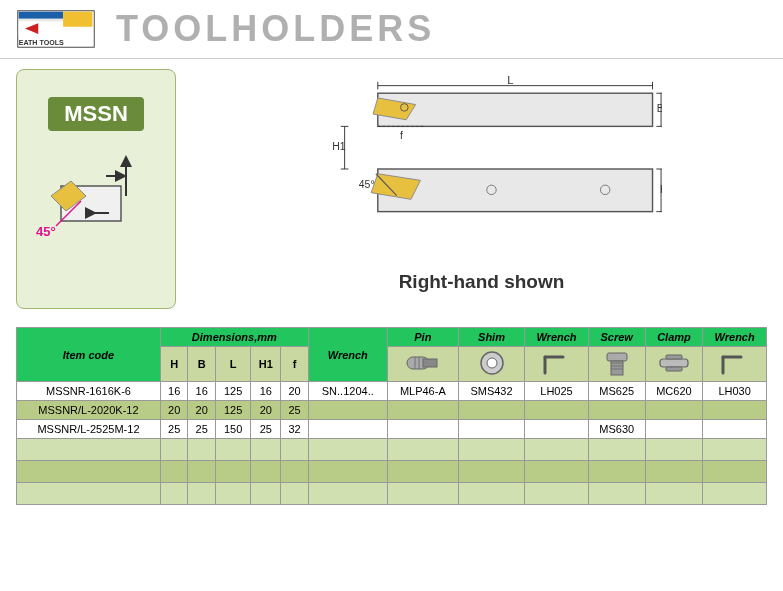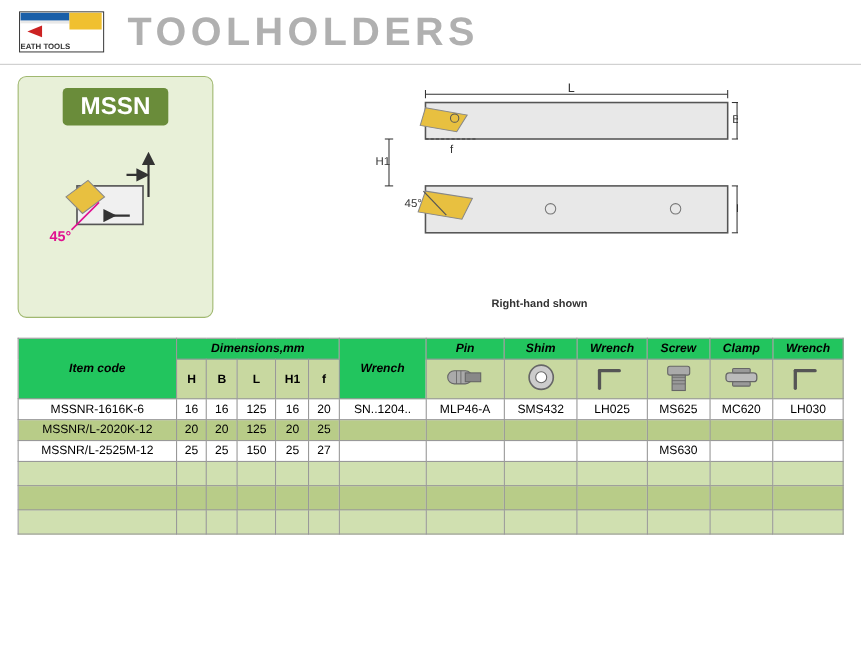--- a/index.html
+++ b/index.html
@@ -41,22 +41,22 @@
       display: flex;
       padding: 10px 16px;
       gap: 20px;
     }
 
     
     .mssn-panel {
       background: #e8f0d8;
       border: 1px solid #a0b870;
       border-radius: 8px;
-      padding: 10px;
-      width: 178px;
+      padding: 27px;
+      width: 160px;
       min-height: 220px;
       display: flex;
       flex-direction: column;
       align-items: center;
     }
     .mssn-title {
       background: #6a8c3a;
       color: #fff;
       font-size: 22px;
       font-weight: bold;
@@ -74,21 +74,21 @@
       flex: 1;
       display: flex;
       flex-direction: column;
       align-items: center;
     }
     .drawing-svg {
       width: 360px;
       height: 200px;
     }
     .right-hand-label {
-      font-size: 10px;
+      font-size: 19px;
       font-weight: bold;
       color: #333;
       margin-top: 2px;
     }
 
     
     .table-section {
       padding: 8px 16px 16px 16px;
     }
     .data-table {
@@ -322,21 +322,21 @@
         <td></td>
         <td></td>
         <td></td>
       </tr>
       <tr>
         <td class="item-code-col">MSSNR/L-2525M-12</td>
         <td>25</td>
         <td>25</td>
         <td>150</td>
         <td>25</td>
-        <td>27</td>
+        <td>32</td>
         <td></td>
         <td></td>
         <td></td>
         <td></td>
         <td>MS630</td>
         <td></td>
         <td></td>
       </tr>
 
       <tr style="height:22px;">

